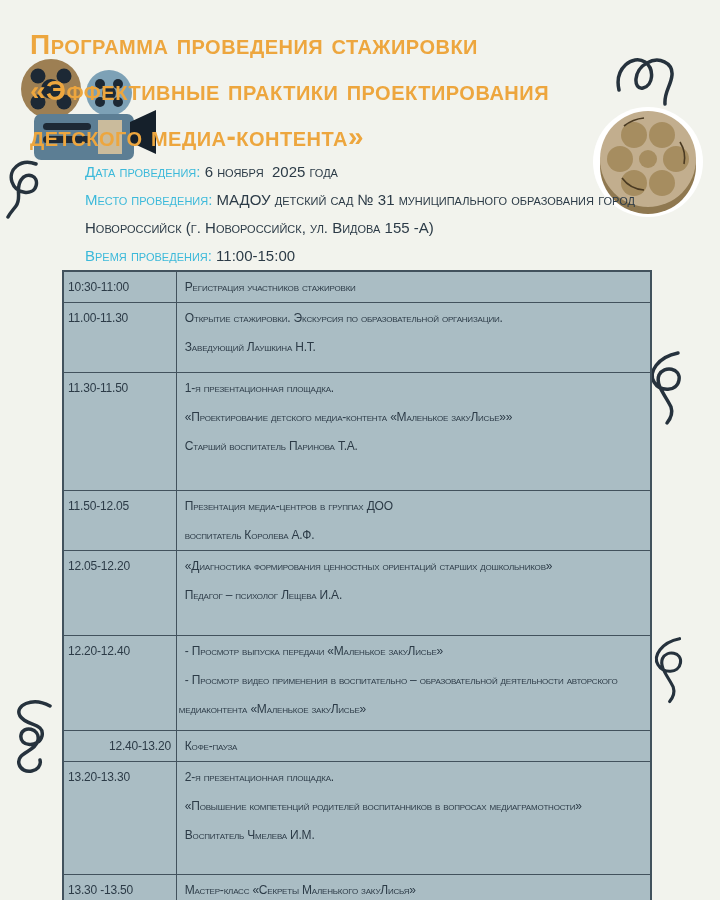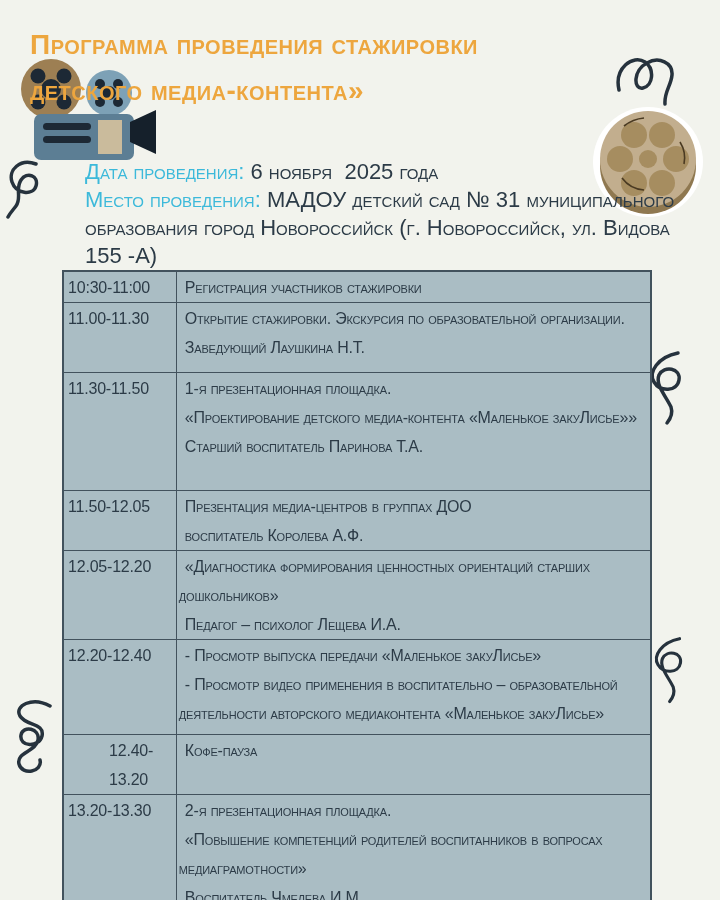--- a/index.html
+++ b/index.html
@@ -22,54 +22,55 @@
     text-align:left;color:var(--orange);
     font-variant-caps:small-caps;font-stretch:condensed;
     font-size:28px;line-height:46px;font-weight:600;letter-spacing:.5px;
     z-index:2;
   }
 
   
   .meta{
     position:absolute;left:85px;top:158px;width:618px;
     font-variant-caps:small-caps;font-stretch:condensed;
-    font-size:22px;line-height:28px;color:var(--ink);
+    font-size:15px;line-height:28px;color:var(--ink);
     z-index:2;
   }
   .meta-line{white-space:pre-wrap;}
   .meta-label{color:var(--teal);}
 
   
   .schedule-wrap{position:absolute;left:62px;top:270px;width:590px;z-index:2;}
   table.schedule{
     width:590px;border-collapse:collapse;background:var(--table-bg);
     table-layout:fixed;
   }
   table.schedule{border:2.5px solid var(--table-border);}
   table.schedule td{
     border:1.5px solid var(--table-border);
     vertical-align:top;
     font-variant-caps:small-caps;font-stretch:condensed;
-    font-size:16px;line-height:29px;color:var(--ink);letter-spacing:-0.2px;
+    font-size:12px;line-height:29px;color:var(--ink);letter-spacing:-0.2px;
   }
   td.time-cell{width:106px;padding:1px 2px 0 4px;}
   td.event-cell{width:444px;padding:1px 4px 0 2px;}
   .para{text-indent:6px;}
 
   
   .deco{position:absolute;z-index:1;}
   .doodle path{fill:none;stroke:var(--doodle);stroke-width:3.5;stroke-linecap:round;}
 </style>
 </head>
 <body>
 
 <div class="page">
 
   <div class="title">
     <div>Программа проведения стажировки</div>
+    <div>«Эффективные практики проектирования</div>
     <div>детского медиа-контента»</div>
   </div>
 
   <svg class="deco" style="left:12px;top:56px;" width="152" height="108" viewBox="0 0 152 108">
     <circle cx="39" cy="33" r="30" fill="#9d7f53"></circle>
     <circle cx="39" cy="33" r="10" fill="#1d2935"></circle>
     <circle cx="26" cy="20" r="7.5" fill="#1d2935"></circle>
     <circle cx="52" cy="20" r="7.5" fill="#1d2935"></circle>
     <circle cx="26" cy="46" r="7.5" fill="#1d2935"></circle>
     <circle cx="52" cy="46" r="7.5" fill="#1d2935"></circle>

